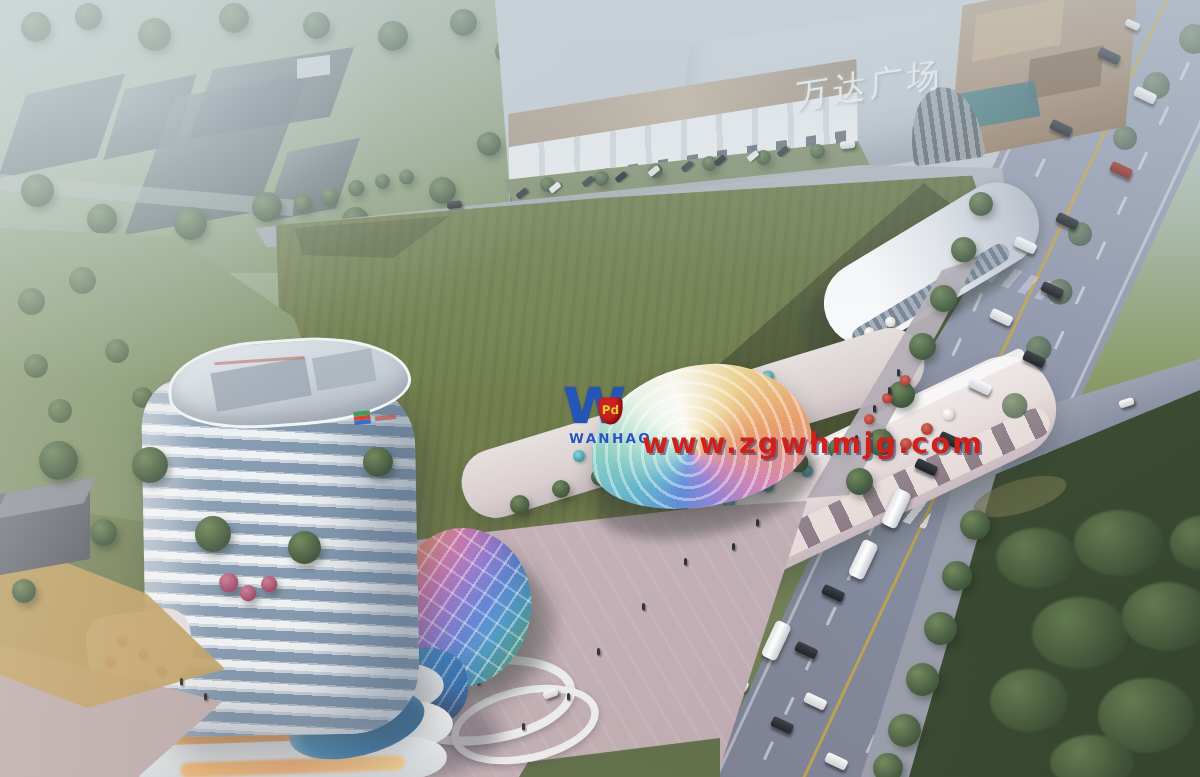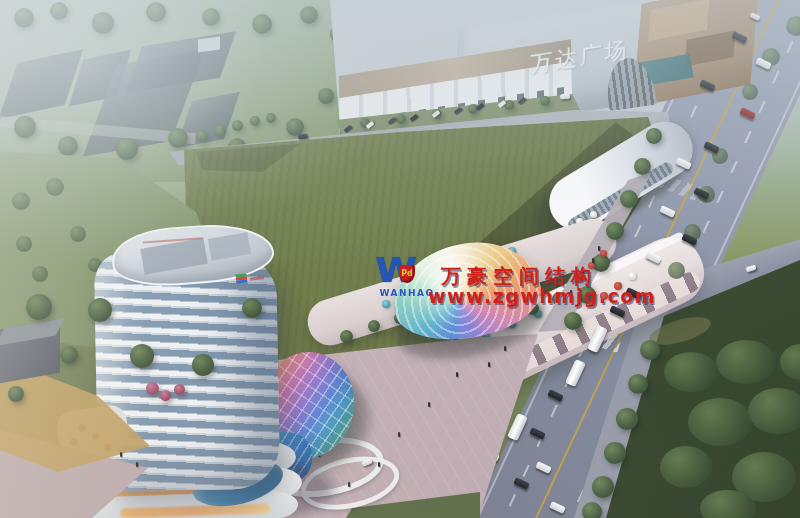--- a/index.html
+++ b/index.html
@@ -352,16 +352,15 @@
   <div class="poly" style="background:linear-gradient(180deg,rgba(198,210,218,.5) 0%,rgba(198,210,218,.28) 18%,rgba(198,210,218,.1) 36%,rgba(198,210,218,0) 52%);"></div>
   <div class="poly" style="background:radial-gradient(ellipse 420px 260px at 12% 14%,rgba(210,220,222,.45),transparent 70%);"></div>
   <div class="poly" style="background:linear-gradient(105deg,rgba(235,240,242,.3) 0%,transparent 30%);"></div>
   <div class="poly" style="background:linear-gradient(20deg,rgba(235,190,150,.08),transparent 45%);"></div>
 
   <div class="abs" style="left:378px;top:256px;width:58px;height:44px;">
     <span id="wm-logo-letter">W</span>
     <div id="wm-badge">Pd</div>
     <div id="wm-name">WANHAO</div>
   </div>
-  <div class="wm-red" style="left:441px;top:263px;font-size:20px;letter-spacing:6px;">万豪空间结构</div>
   <div class="wm-red" style="left:428px;top:285px;font-size:19px;letter-spacing:1.5px;">www.zgwhmjg.com</div>
 
 </div>
 
 </body></html>

